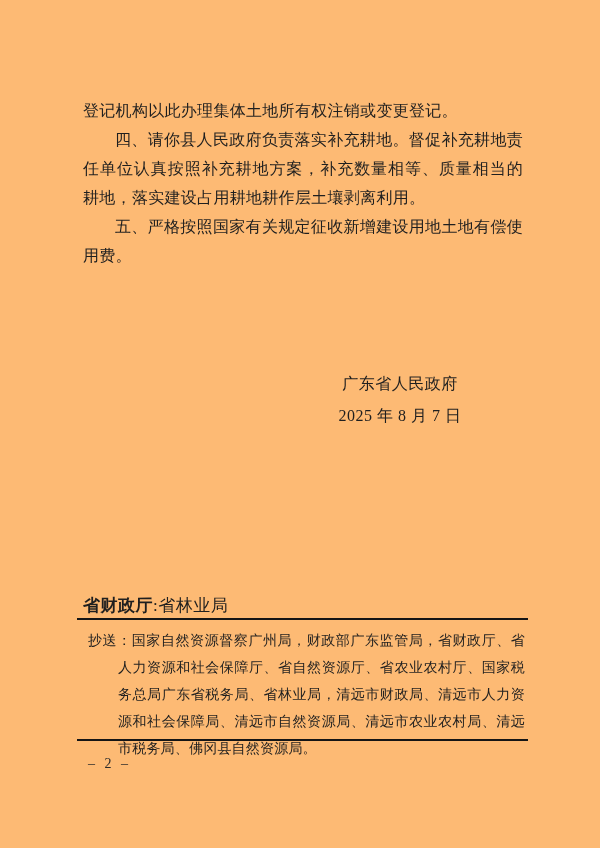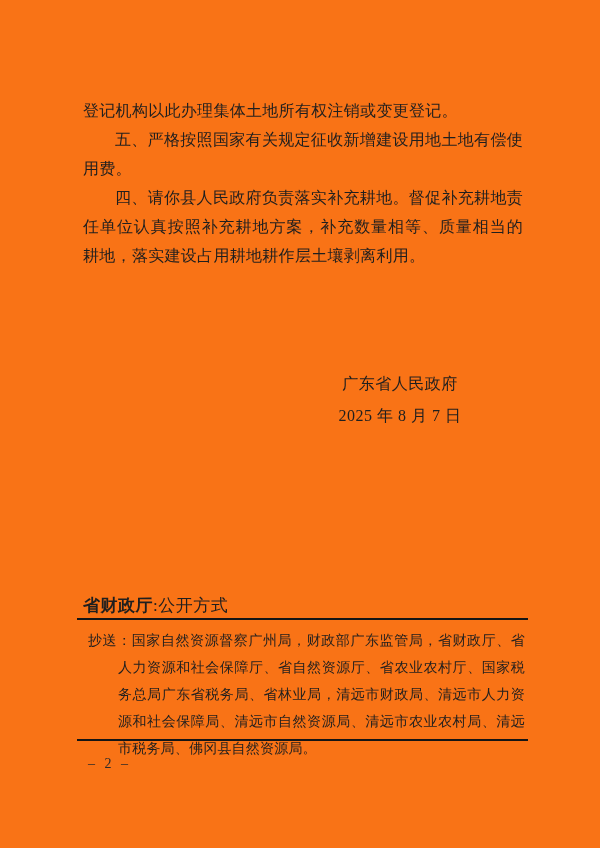--- a/index.html
+++ b/index.html
@@ -4,21 +4,21 @@
 <style>
   html, body {
     margin: 0;
     padding: 0;
     background: #e8e8e8;
   }
   .page {
     position: relative;
     width: 600px;
     height: 848px;
-    background: #f97316;
+    background: #fdba74;
     font-family: "Liberation Serif", "DejaVu Serif", serif;
     color: #1f1f1f;
     overflow: hidden;
   }
   
   .body-text {
     position: absolute;
     left: 83px;
     top: 96px;
     width: 440px;
@@ -88,31 +88,31 @@
     color: #2a2a2a;
   }
 </style>
 </head>
 <body>
 
 <div class="page">
 
   <div class="body-text">
     <p class="continued">登记机构以此办理集体土地所有权注销或变更登记。</p>
+    <p>四、请你县人民政府负责落实补充耕地。督促补充耕地责任单位认真按照补充耕地方案，补充数量相等、质量相当的耕地，落实建设占用耕地耕作层土壤剥离利用。</p>
     <p>五、严格按照国家有关规定征收新增建设用地土地有偿使用费。</p>
-    <p>四、请你县人民政府负责落实补充耕地。督促补充耕地责任单位认真按照补充耕地方案，补充数量相等、质量相当的耕地，落实建设占用耕地耕作层土壤剥离利用。</p>
   </div>
 
   <div class="signature">
     <span class="sig-org">广东省人民政府</span>
     <span class="sig-date">2025 年 8 月 7 日</span>
   </div>
 
   <div class="publicity-row">
-    <span class="label">省财政厅</span><span>:公开方式</span>
+    <span class="label">省财政厅</span><span>:省林业局</span>
   </div>
 
   <div class="rule rule-top"></div>
 
   <div class="cc-block">
     <span>抄送：</span><span>国家自然资源督察广州局，财政部广东监管局，省财政厅、省人力资源和社会保障厅、省自然资源厅、省农业农村厅、国家税务总局广东省税务局、省林业局，清远市财政局、清远市人力资源和社会保障局、清远市自然资源局、清远市农业农村局、清远市税务局、佛冈县自然资源局。</span>
   </div>
 
   <div class="rule rule-bottom"></div>
 

